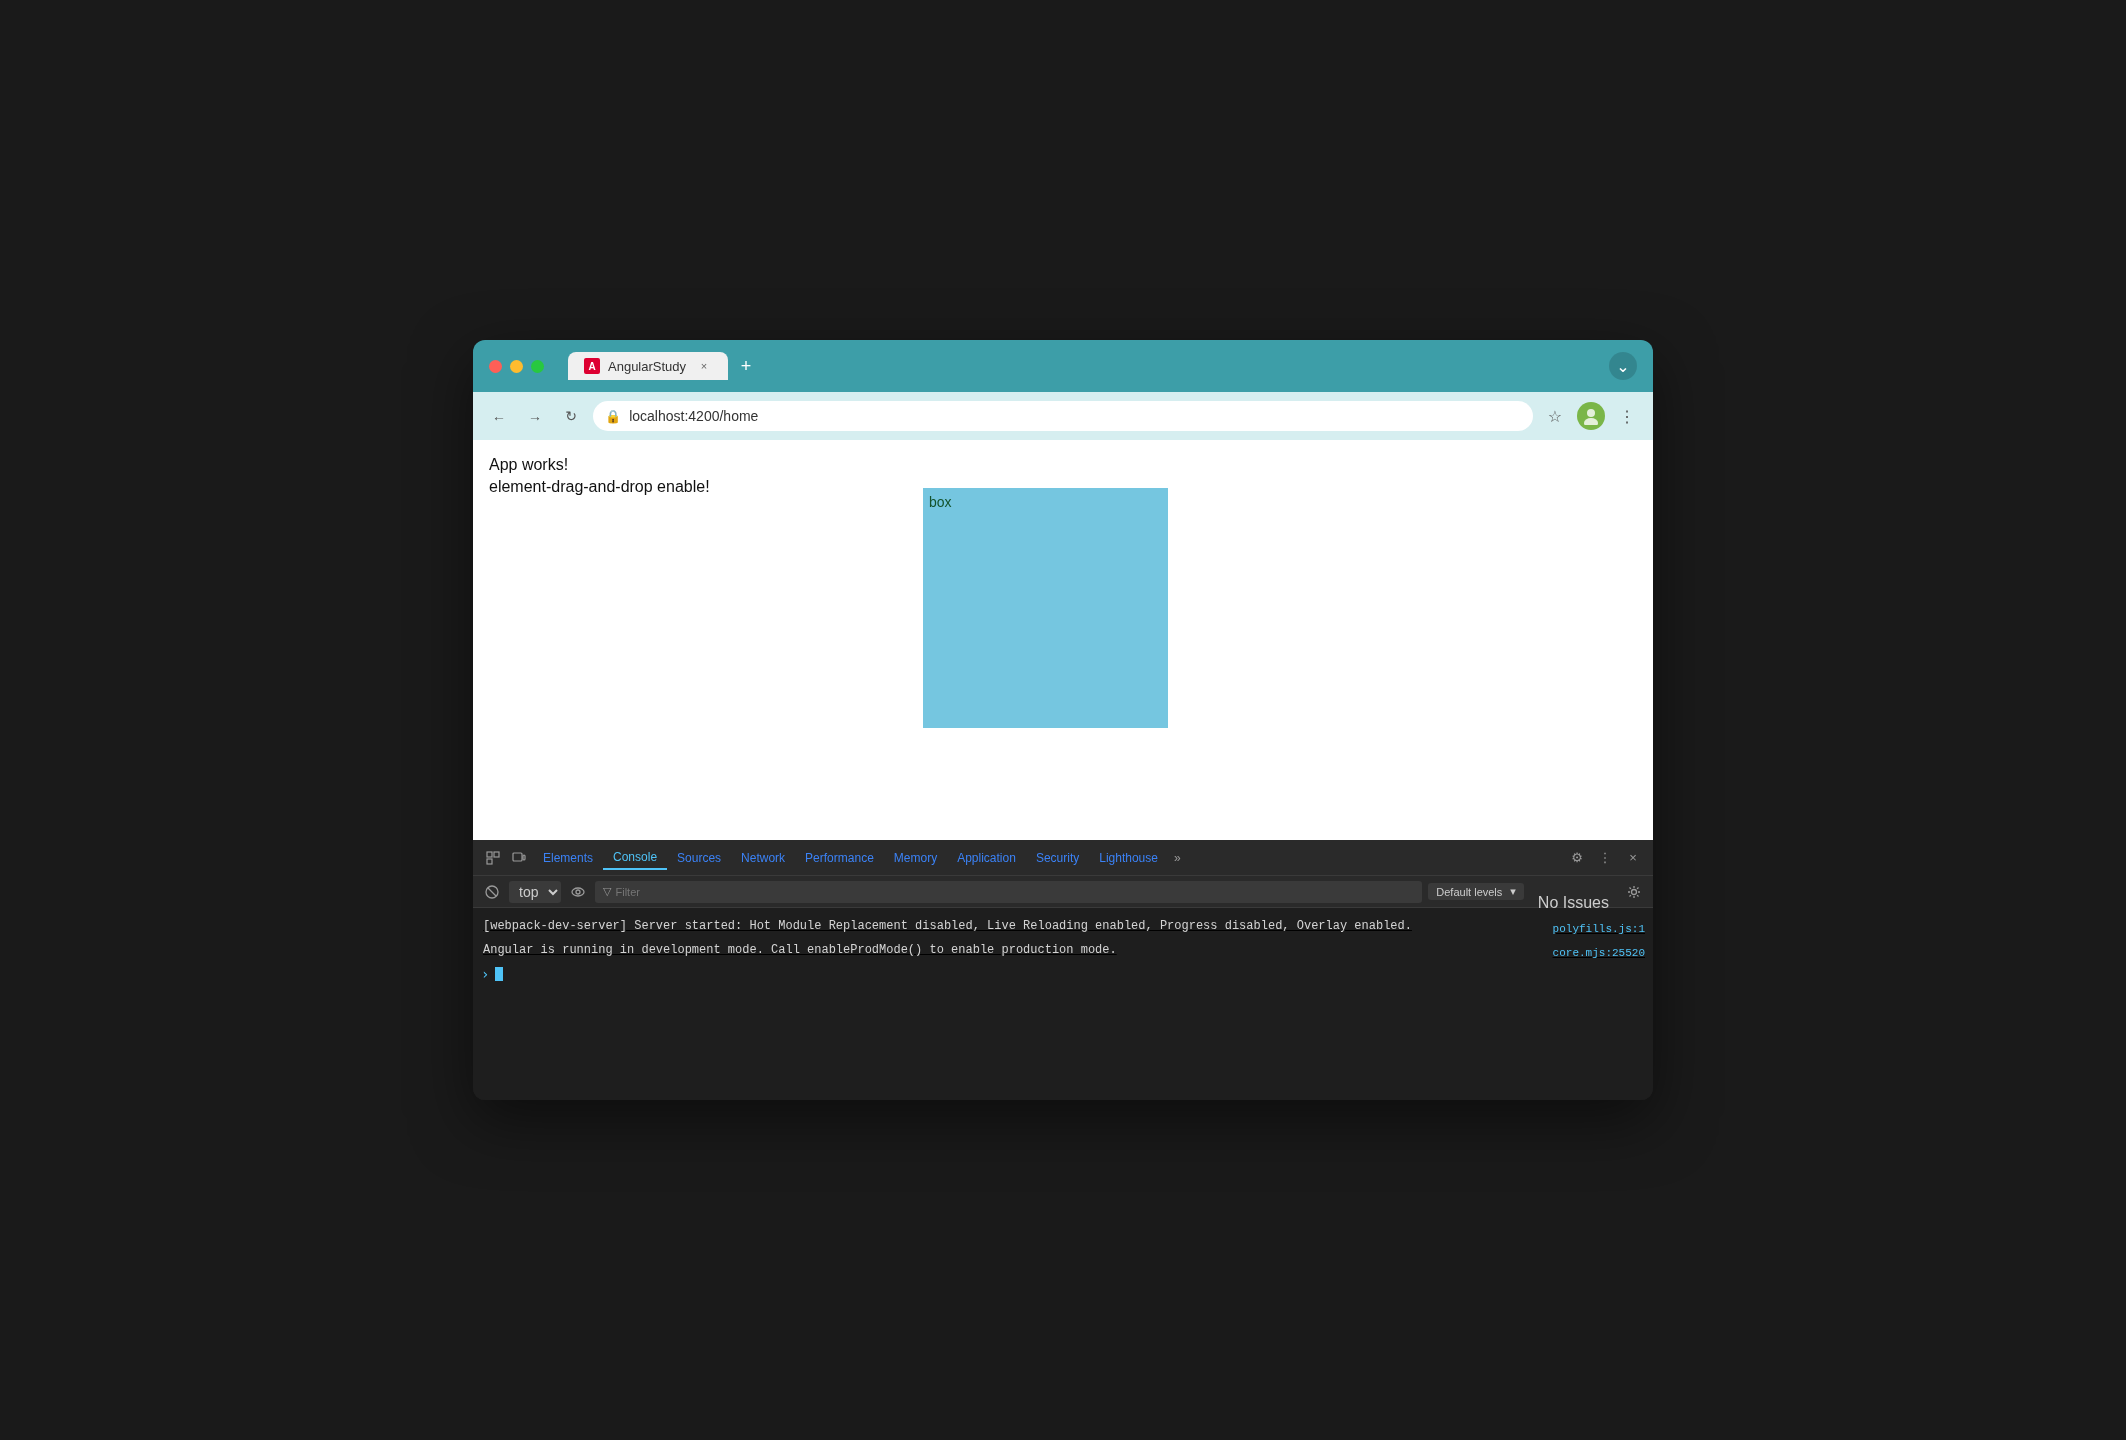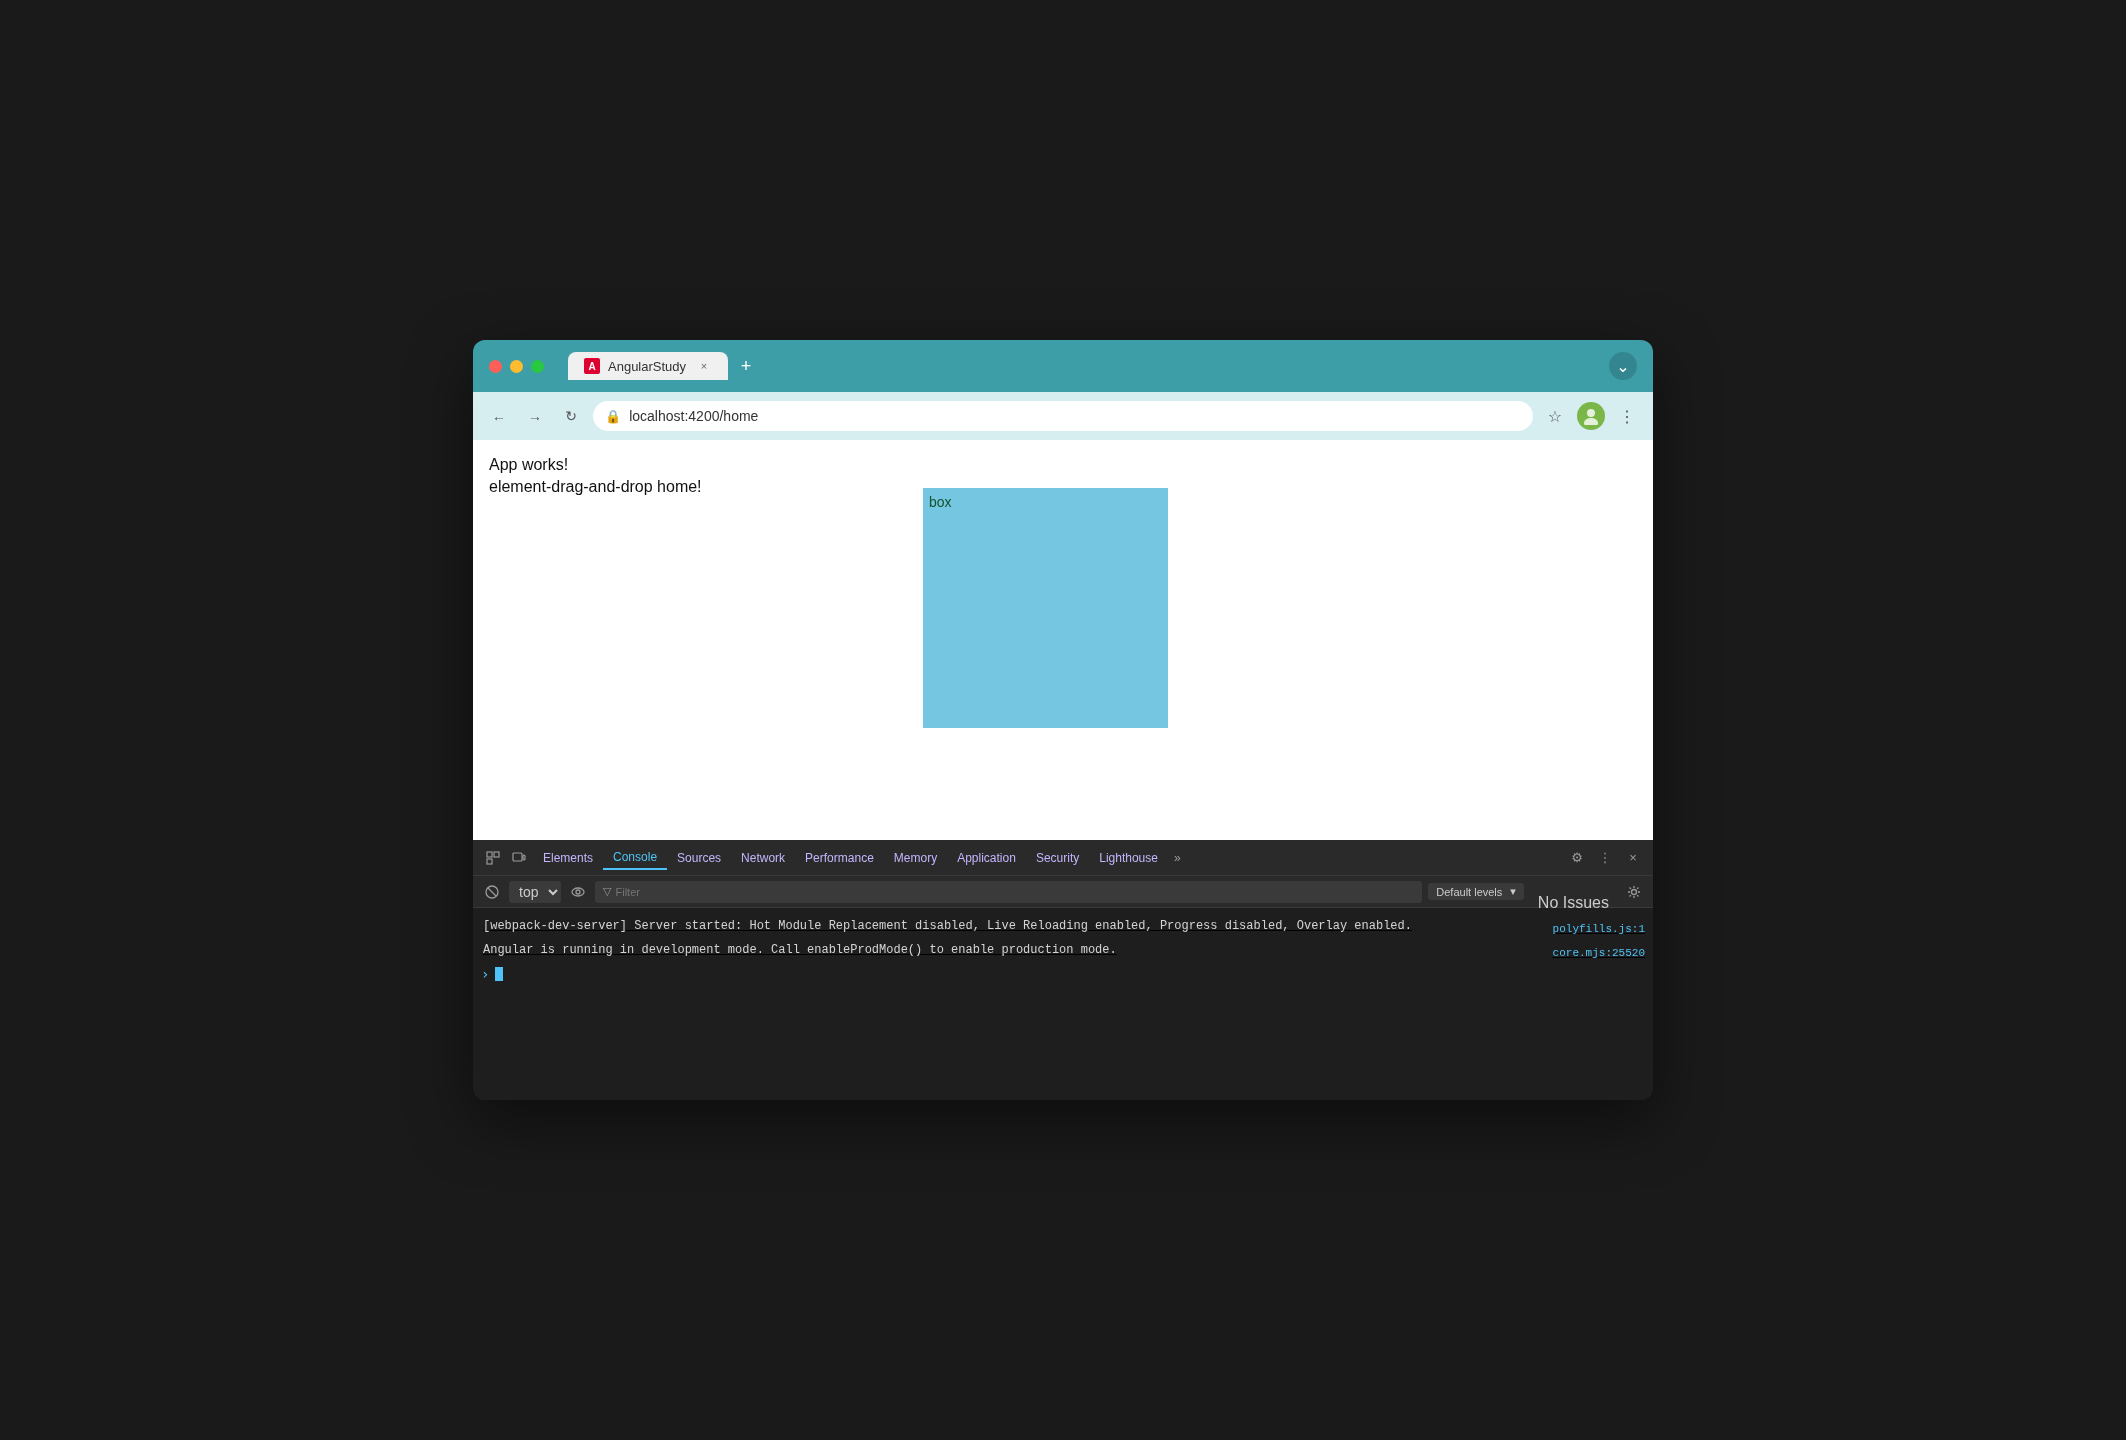--- a/index.html
+++ b/index.html
@@ -231,21 +231,21 @@
       align-items: center;
       justify-content: center;
       color: #9a9a9a;
       font-size: 12px;
       cursor: pointer;
       margin-right: 2px;
     }
     .devtools-tab {
       padding: 4px 10px;
       font-size: 12px;
-      color: #c4b5fd;
+      color: #3b82f6;
       cursor: pointer;
       white-space: nowrap;
     }
     .devtools-tab.active {
       color: #4fc3f7;
       border-bottom: 2px solid #4fc3f7;
     }
     .devtools-tab-more {
       font-size: 12px;
       color: #9a9a9a;
@@ -432,21 +432,21 @@
           <circle cx="9" cy="6" r="4" fill="white" opacity="0.8"></circle>
           <ellipse cx="9" cy="16" rx="7" ry="5" fill="white" opacity="0.8"></ellipse>
         </svg>
       </div>
       <div class="nav-icon-btn">⋮</div>
     </div>
   </div>
 
   <div class="page-content">
     <div class="page-text-1">App works!</div>
-    <div class="page-text-2">element-drag-and-drop home!</div>
+    <div class="page-text-2">element-drag-and-drop enable!</div>
     <div class="drag-box">
       <div class="drag-box-label">box</div>
     </div>
   </div>
 
   <div class="devtools">
 
     <div class="devtools-tabs">
       <div class="devtools-icon-btn">
         <svg width="14" height="14" viewBox="0 0 14 14" fill="none">

